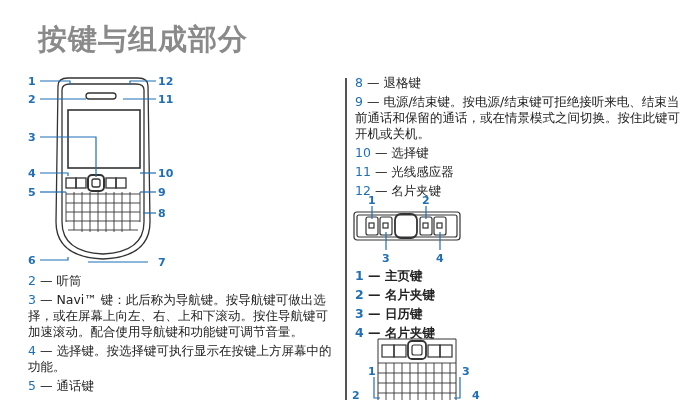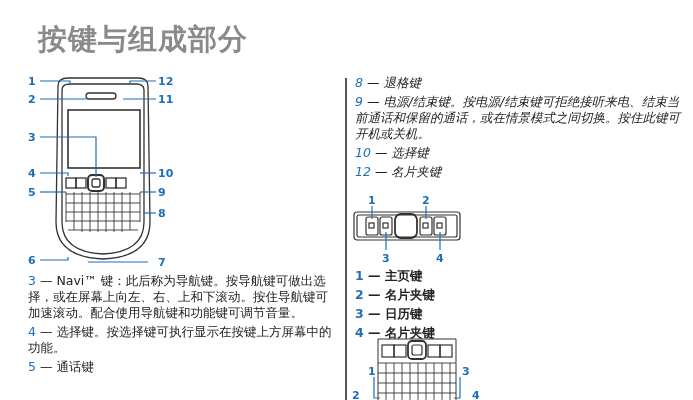--- a/index.html
+++ b/index.html
@@ -3,21 +3,21 @@
 <meta charset="utf-8">
 <style>
   html, body { margin:0; padding:0; }
   body { width:693px; height:400px; overflow:hidden; background:#ffffff; position:relative;
          font-family:"DejaVu Sans", sans-serif; color:#222; }
   .title { position:absolute; left:30px; top:20px; font-size:29px; font-weight:bold; color:#8a8a8a; letter-spacing:1px;margin-left:8px; }
   .divider { position:absolute; left:345px; top:78px; width:2px; height:322px; background:#555; }
   .item { font-size:12.5px; line-height:16px; margin-bottom:3px; color:#222; }
   .num { color:#1f6fb5; }
   .col-left { position:absolute; left:28px; top:273px; width:310px; }
-  .col-right { position:absolute; left:355px; top:75px; width:335px;font-style:italic; }
+  .col-right { position:absolute; left:355px; top:75px; width:335px; }
   .phone { position:absolute; left:28px; top:72px; width:150px; height:195px; }
   .keyfig { position:absolute; left:352px; top:192px; width:110px; height:72px; }
   .kbfig { position:absolute; left:352px; top:335px; width:130px; height:65px; }
   .lbl { font-family:"DejaVu Sans", sans-serif; font-weight:bold; font-size:11px; fill:#1f6fb5; }
   .col-right2 { position:absolute; left:355px; top:268px; width:200px;font-weight:bold; }
 </style>
 </head>
 <body>
 
 <div class="title">按键与组成部分</div>
@@ -61,31 +61,33 @@
   <text class="lbl" x="0" y="192">6</text>
   <text class="lbl" x="130" y="194">7</text>
   <text class="lbl" x="130" y="145">8</text>
   <text class="lbl" x="130" y="124">9</text>
   <text class="lbl" x="130" y="105">10</text>
   <text class="lbl" x="130" y="31">11</text>
   <text class="lbl" x="130" y="13">12</text>
 </svg>
 
 <div class="col-left">
+  <div class="item"><span class="num">2</span><span> — </span><span>听筒</span></div>
   <div class="item"><span class="num">3</span><span> — </span><span>Navi™ 键：此后称为导航键。按导航键可做出选择，或在屏幕上向左、右、上和下滚动。按住导航键可加速滚动。配合使用导航键和功能键可调节音量。</span></div>
   <div class="item"><span class="num">4</span><span> — </span><span>选择键。按选择键可执行显示在按键上方屏幕中的功能。</span></div>
   <div class="item"><span class="num">5</span><span> — </span><span>通话键</span></div>
 </div>
 
 <div class="divider"></div>
 
 <div class="col-right">
   <div class="item"><span class="num">8</span><span> — </span><span>退格键</span></div>
   <div class="item"><span class="num">9</span><span> — </span><span>电源/结束键。按电源/结束键可拒绝接听来电、结束当前通话和保留的通话，或在情景模式之间切换。按住此键可开机或关机。</span></div>
   <div class="item"><span class="num">10</span><span> — </span><span>选择键</span></div>
+  <div class="item"><span class="num">11</span><span> — </span><span>光线感应器</span></div>
   <div class="item"><span class="num">12</span><span> — </span><span>名片夹键</span></div>
 </div>
 
 <svg class="keyfig" viewBox="0 0 110 72">
   <g stroke="#333" fill="none" stroke-width="1.2">
     <rect x="2" y="20" width="106" height="28" rx="3"></rect>
     <rect x="5" y="23" width="100" height="22" rx="2"></rect>
     <rect x="14" y="25" width="12" height="18" rx="2"></rect>
     <rect x="28" y="25" width="12" height="18" rx="2"></rect>
     <rect x="43" y="22" width="22" height="24" rx="6" stroke-width="1.8"></rect>

